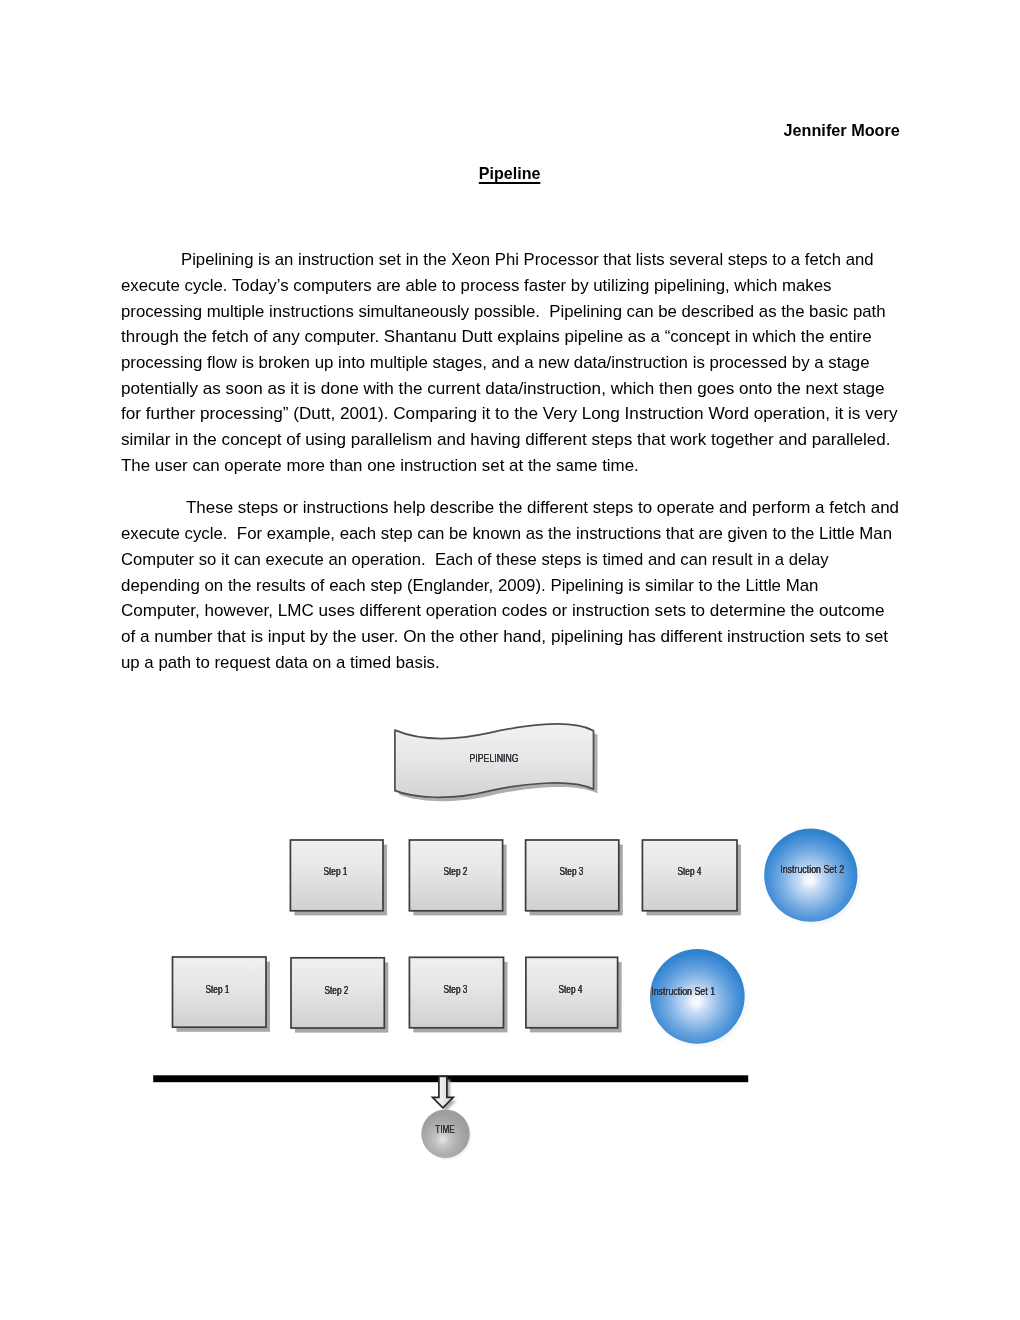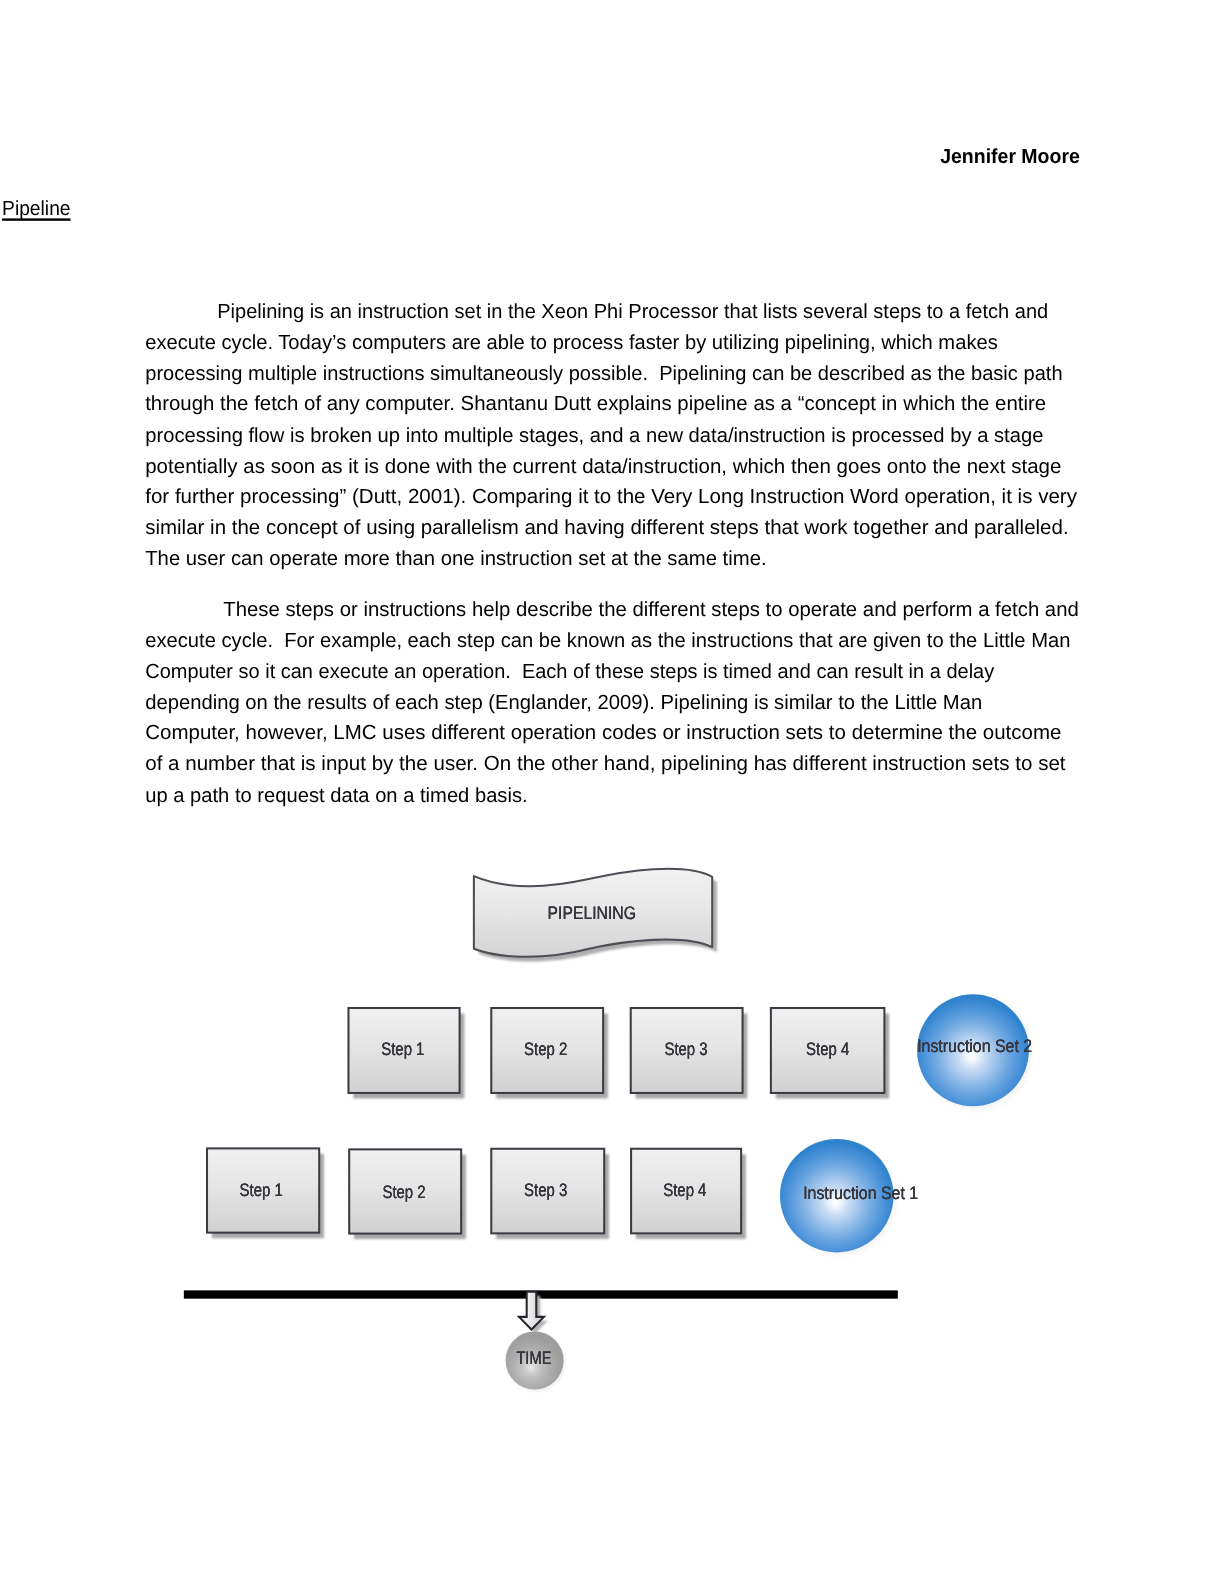--- a/index.html
+++ b/index.html
@@ -5,39 +5,39 @@
   html,body{margin:0;padding:0;background:#fff;}
   body{width:1020px;height:1320px;overflow:hidden;
        font-family:"Liberation Sans",sans-serif;
        -webkit-font-smoothing:antialiased;}
   .page{position:relative;width:1020px;height:1320px;background:#fff;}
 
   
   .author{position:absolute;left:0;top:124.2px;width:899.4px;text-align:right;
           font-weight:bold;font-size:17px;color:#000;line-height:13px;}
   .author span{display:inline-block;transform:scaleX(.9551);transform-origin:right top;}
-  .title{position:absolute;left:0;top:166.5px;width:1020px;
-         font-weight:normal;font-size:17px;color:#000;line-height:13px;}
+  .title{position:absolute;left:0;top:166.5px;width:1020px;text-align:center;
+         font-weight:bold;font-size:17px;color:#000;line-height:13px;}
   .title u{display:inline-block;transform:scaleX(.9441);transform-origin:center top;
            text-decoration:underline;text-underline-offset:3.4px;
            text-decoration-thickness:1.6px;text-decoration-skip-ink:none;}
   .para{position:absolute;left:121px;font-size:17px;color:#000;}
   .para .ln{position:relative;height:25.71px;white-space:pre;}
   .para .ln > i{font-style:normal;display:inline-block;transform-origin:left top;
                 position:absolute;left:0;top:0;}
   #p1{top:250.2px;}
   #p2{top:498.4px;}
   .caption{position:absolute;left:-0.5px;top:1178.3px;width:1020px;text-align:center;
            font-size:17px;color:#000;}
   .caption span{display:inline-block;transform:scaleX(.9745);transform-origin:center top;}
 
   
   .figure{position:absolute;left:0;top:0;width:1020px;height:1320px;}
   .figure svg{position:absolute;left:0;top:0;}
-  .flab{position:absolute;font-size:15px;color:#36363e;
+  .flab{position:absolute;font-size:10px;color:#36363e;
         text-align:center;line-height:normal;white-space:nowrap;}
   .flab > span{display:inline-block;transform-origin:center center;text-shadow:0 0 0.45px #36363e,0 0 0.45px #36363e;}
 </style>
 </head>
 <body>
 
 <div class="page">
 
   <div class="author"><span>Jennifer Moore</span></div>
 
@@ -142,17 +142,17 @@
     <div class="flab" style="left:393.6px;top:752.5px;width:200px;"><span style="transform: scaleX(0.875);">PIPELINING</span></div>
     <div class="flab" style="left:235.7px;top:866.4px;width:200px;"><span style="transform: scaleX(0.83);">Step 1</span></div>
     <div class="flab" style="left:355.0px;top:866.4px;width:200px;"><span style="transform: scaleX(0.83);">Step 2</span></div>
     <div class="flab" style="left:471.3px;top:866.4px;width:200px;"><span style="transform: scaleX(0.83);">Step 3</span></div>
     <div class="flab" style="left:589.2px;top:866.4px;width:200px;"><span style="transform: scaleX(0.83);">Step 4</span></div>
     <div class="flab" style="left:117.9px;top:983.7px;width:200px;"><span style="transform: scaleX(0.83);">Step 1</span></div>
     <div class="flab" style="left:236.4px;top:984.5px;width:200px;"><span style="transform: scaleX(0.83);">Step 2</span></div>
     <div class="flab" style="left:355.1px;top:984.0px;width:200px;"><span style="transform: scaleX(0.83);">Step 3</span></div>
     <div class="flab" style="left:470.4px;top:984.0px;width:200px;"><span style="transform: scaleX(0.83);">Step 4</span></div>
     <div class="flab" style="left:712.5px;top:864.3px;width:200px;text-align:center;"><span style="transform: scaleX(0.884);">Instruction Set 2</span></div>
-    <div class="flab" style="left:617px;top:986.1px;width:200px;"><span style="transform: scaleX(0.884);">Instruction Set 1</span></div>
+    <div class="flab" style="left:583px;top:986.1px;width:200px;"><span style="transform: scaleX(0.884);">Instruction Set 1</span></div>
     <div class="flab" style="left:344.5px;top:1124.0px;width:200px;"><span style="transform: scaleX(0.815);">TIME</span></div>
   </div>
 
 </div>
 
 </body></html>

